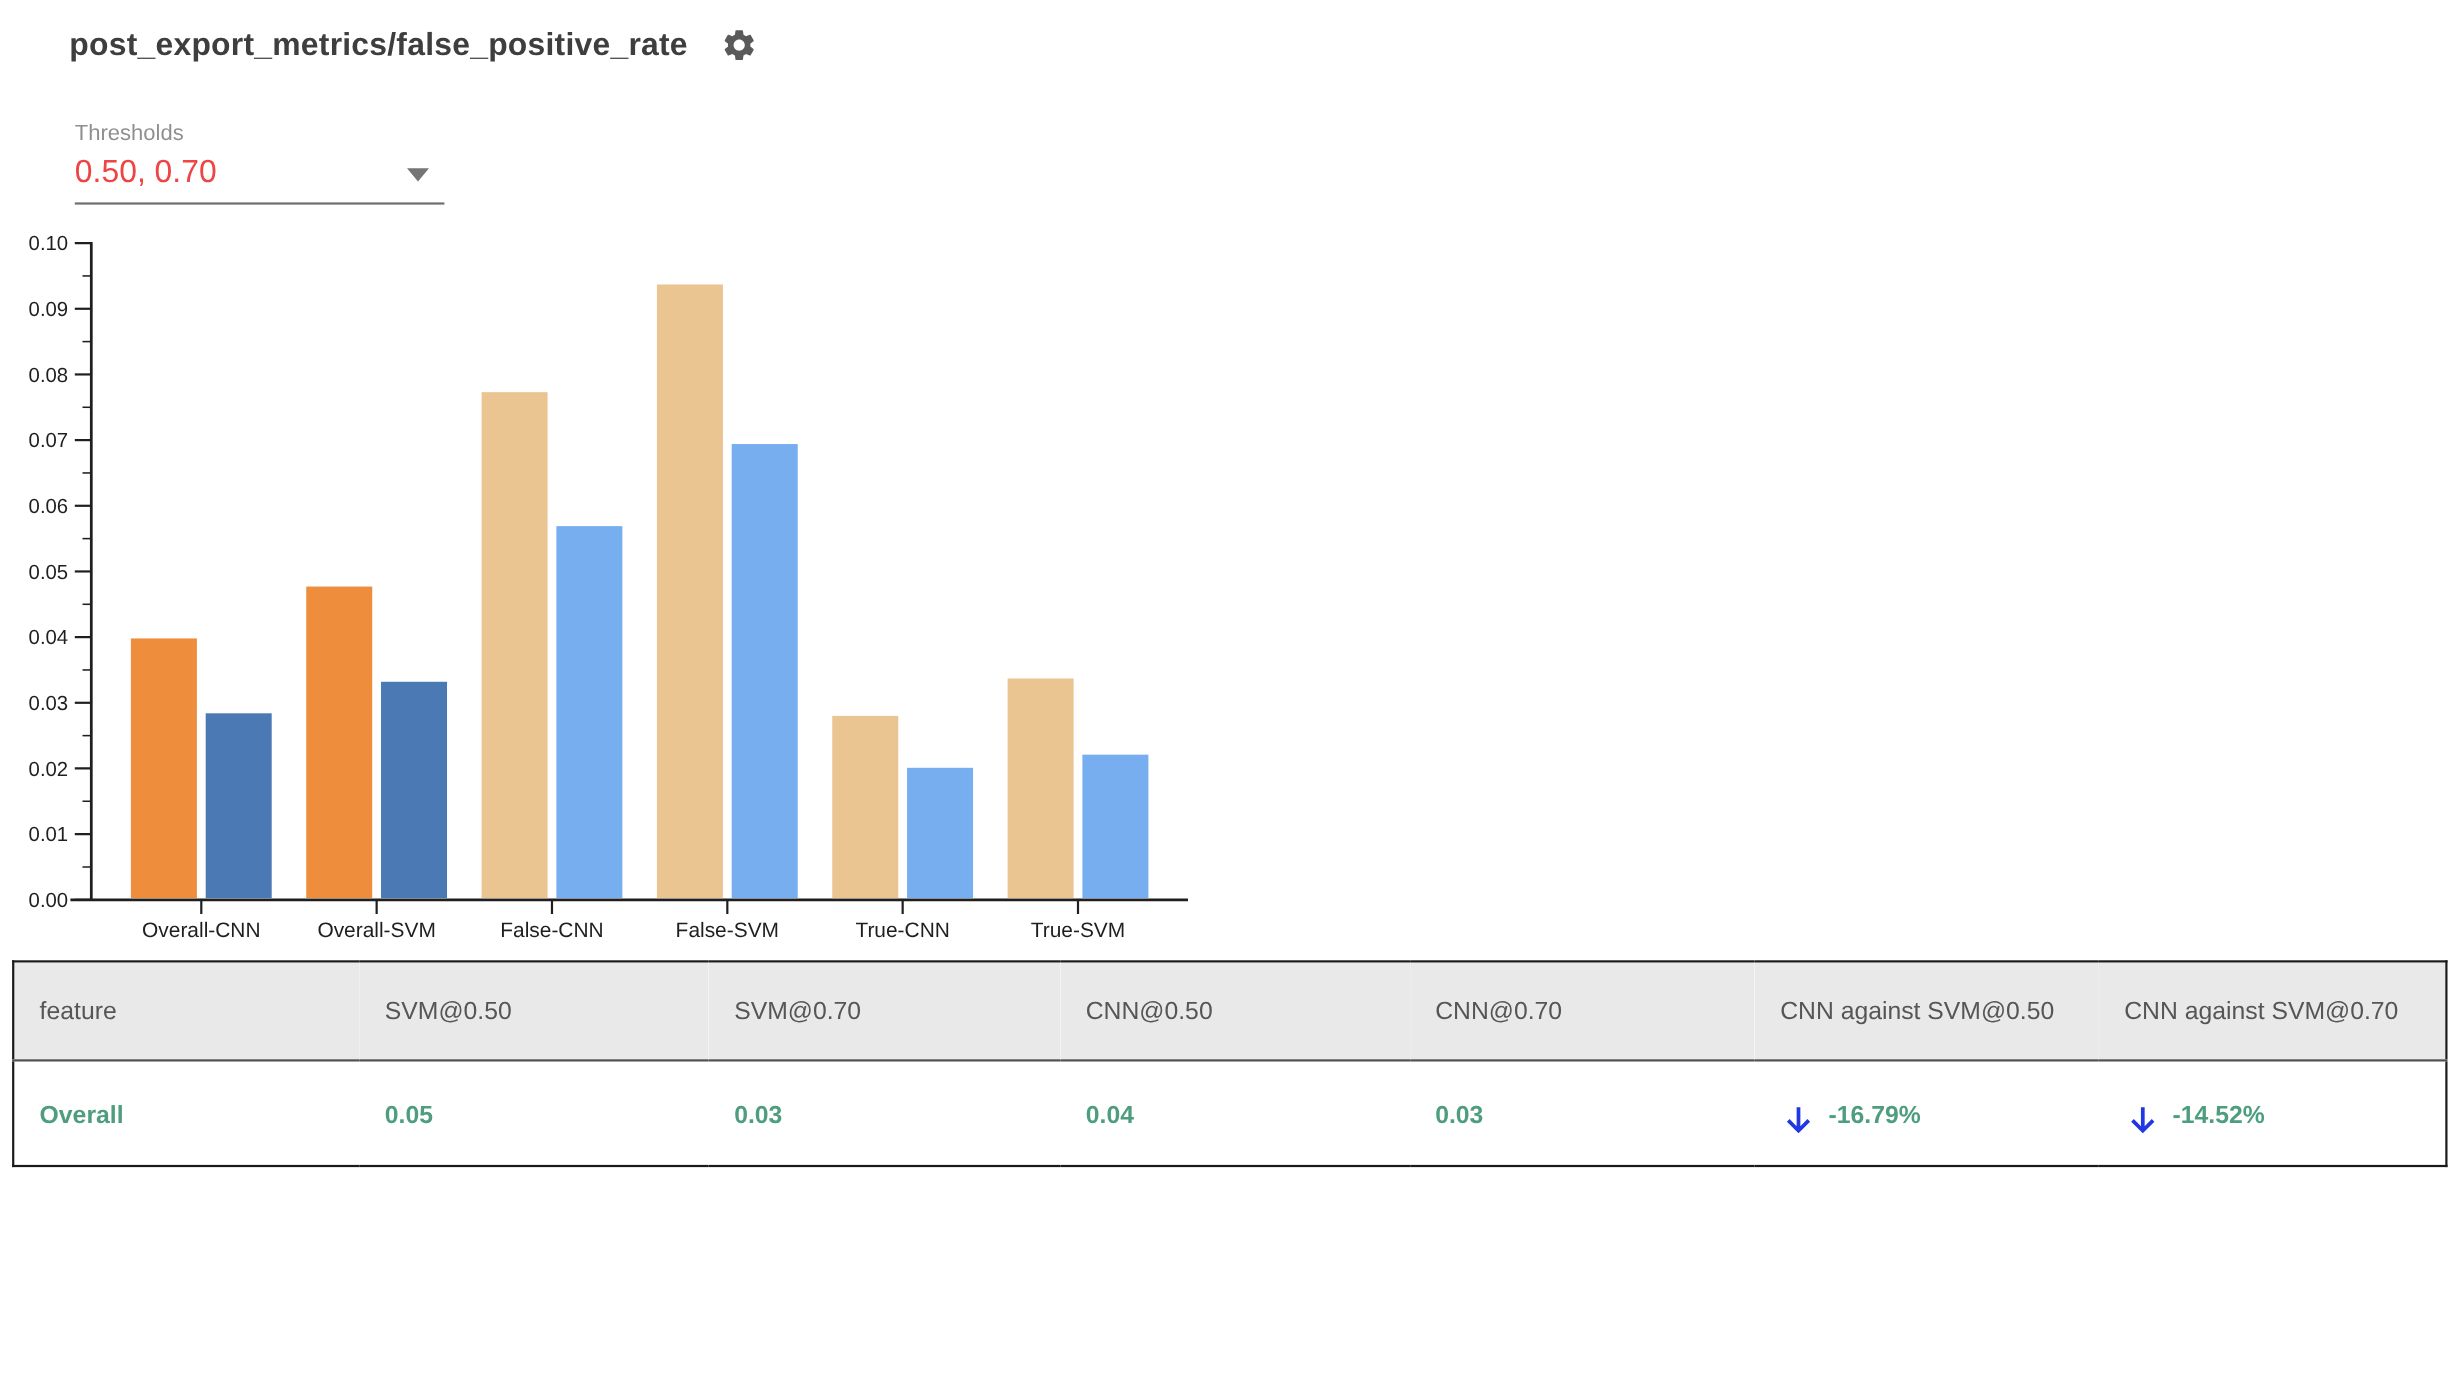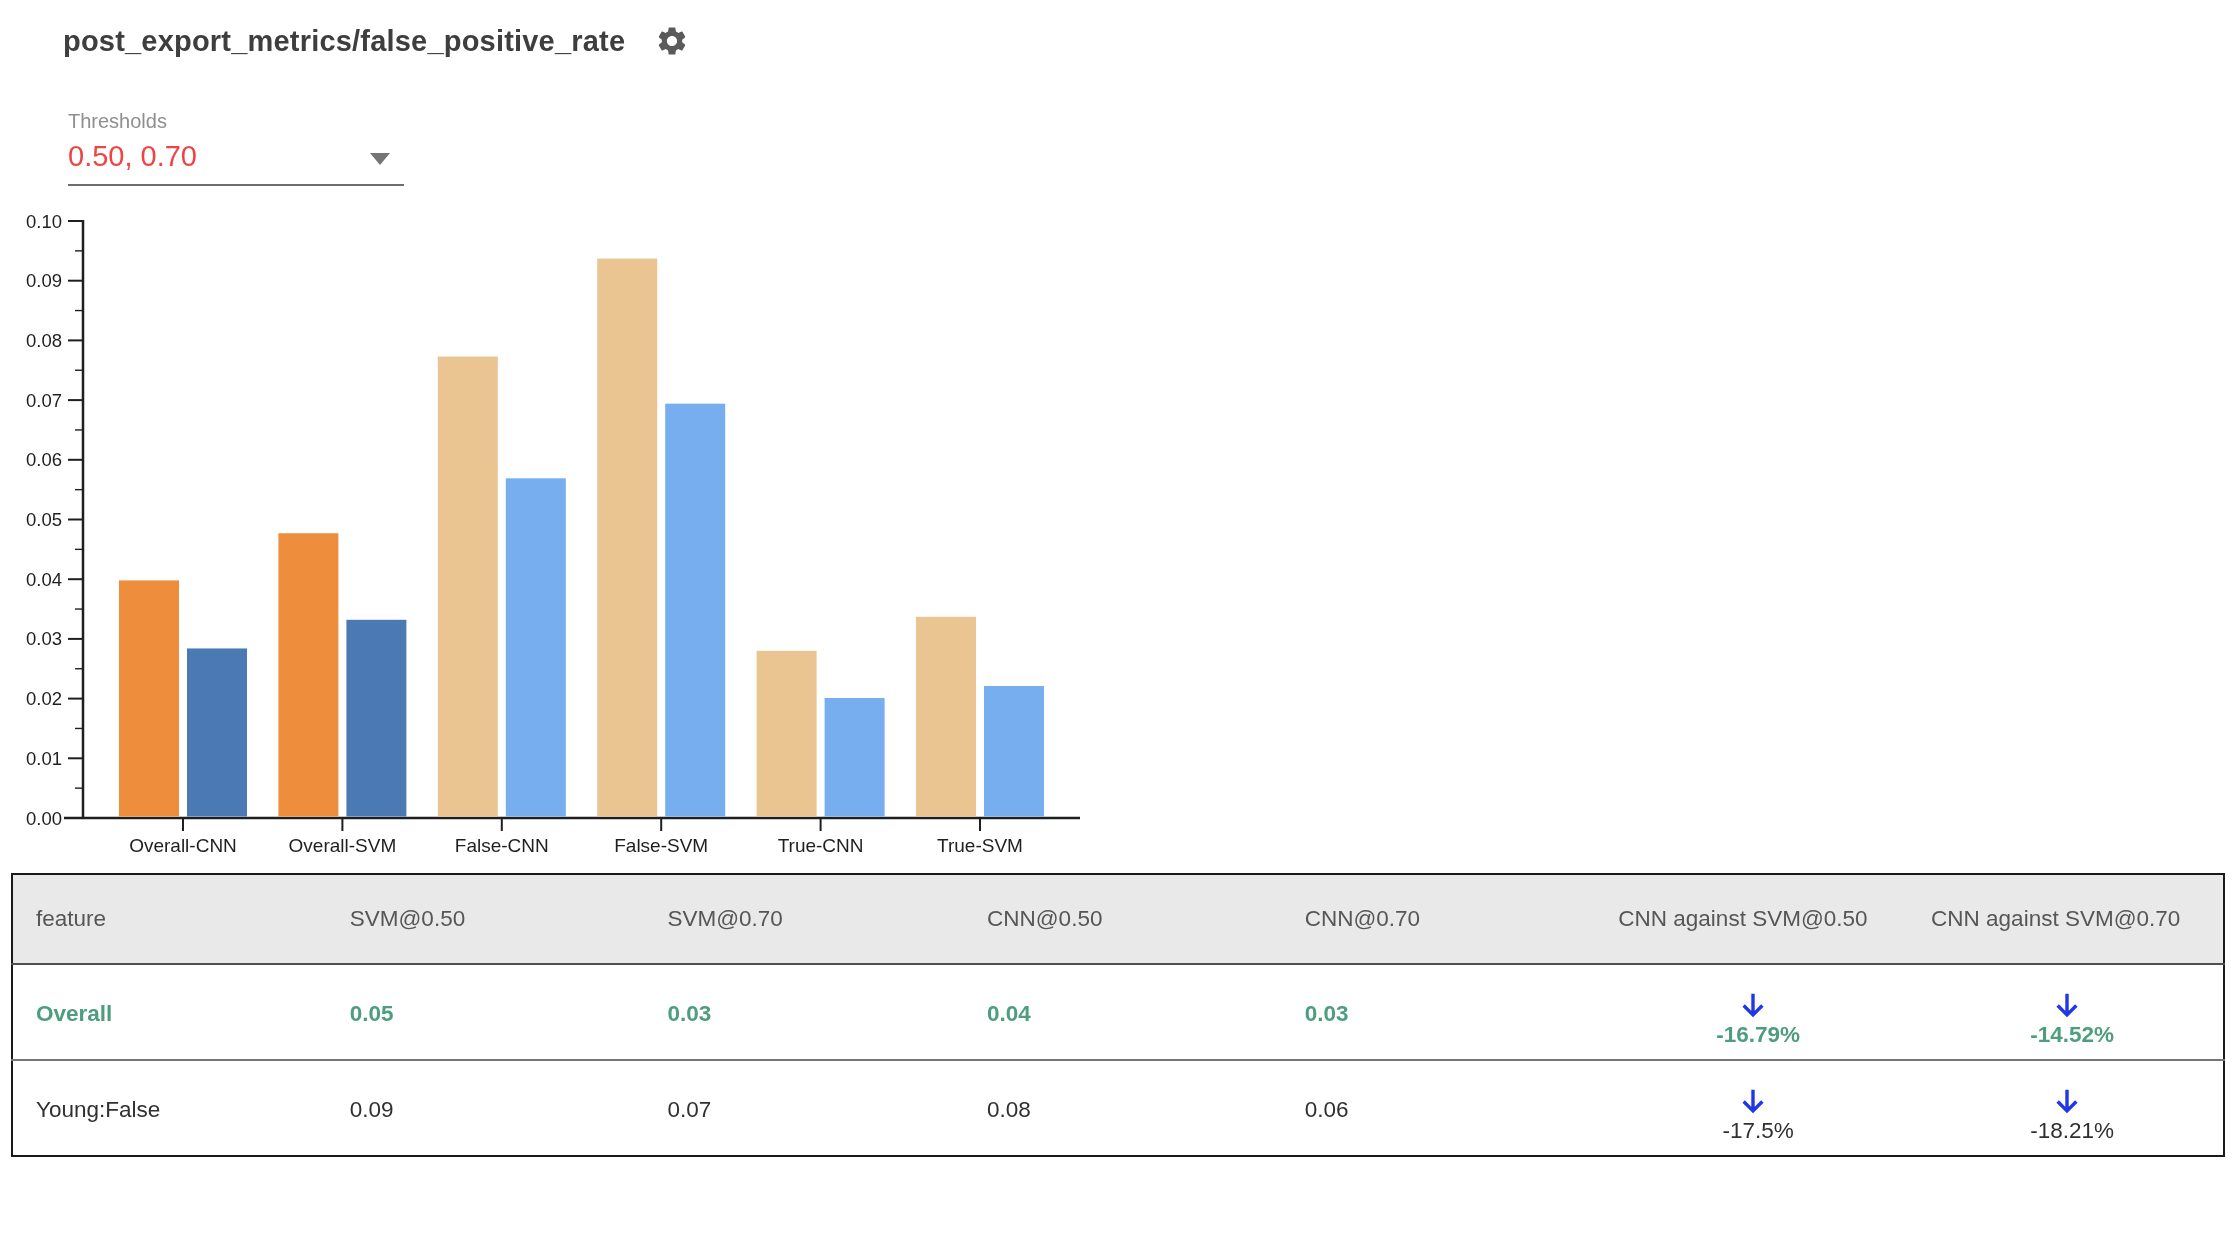--- a/index.html
+++ b/index.html
@@ -35,21 +35,21 @@
   .metrics-table col.c6{width:14.28%}
   .metrics-table thead tr{height:90px;background:#e9e9e9;}
   .metrics-table th{
     text-align:left;padding:0 10px 0 23px;font-weight:400;font-size:22.5px;color:#565656;
     border-bottom:2px solid #4f4f4f;white-space:nowrap;overflow:hidden;
   }
   .metrics-table tbody tr{height:96px;}
   .metrics-table tbody tr + tr{border-top:2px solid #767676;}
   .metrics-table td{padding:4px 10px 0 23px;font-size:22.5px;color:#303030;vertical-align:middle;white-space:nowrap;}
   tr.highlight td{color:#4d9d7e;font-weight:700;}
-  .delta{display:flex;align-items:center;flex-direction:column;}
+  .delta{display:flex;align-items:center;}
   .delta .arrow-ico{flex:0 0 auto;margin-right:10px;margin-top:8px;}
   tr.highlight .delta span{color:#4d9d7e;font-weight:700;}
 </style>
 </head>
 <body>
 
 <div class="panel-header">
   <span class="panel-title">post_export_metrics/false_positive_rate</span>
   <span class="gear">
     <svg width="34" height="34" viewBox="0 0 24 24">
@@ -167,37 +167,14 @@
         </td>
       <td>
           <div class="delta">
         <svg class="arrow-ico" width="34" height="34" viewBox="0 0 24 24">
           <path d="M12 4 V19 M5.4 12.4 L12 19 L18.6 12.4" fill="none" stroke="#2136e4" stroke-width="2.4"></path>
         </svg>
         <span>-14.52%</span>
       </div>
         </td>
     </tr>
-    <tr>
-      <td>Young:False</td>
-      <td>0.09</td>
-      <td>0.07</td>
-      <td>0.08</td>
-      <td>0.06</td>
-      <td>
-          <div class="delta">
-        <svg class="arrow-ico" width="34" height="34" viewBox="0 0 24 24">
-          <path d="M12 4 V19 M5.4 12.4 L12 19 L18.6 12.4" fill="none" stroke="#2136e4" stroke-width="2.4"></path>
-        </svg>
-        <span>-17.5%</span>
-      </div>
-        </td>
-      <td>
-          <div class="delta">
-        <svg class="arrow-ico" width="34" height="34" viewBox="0 0 24 24">
-          <path d="M12 4 V19 M5.4 12.4 L12 19 L18.6 12.4" fill="none" stroke="#2136e4" stroke-width="2.4"></path>
-        </svg>
-        <span>-18.21%</span>
-      </div>
-        </td>
-    </tr>
   </tbody>
 </table>
 
 </body></html>

